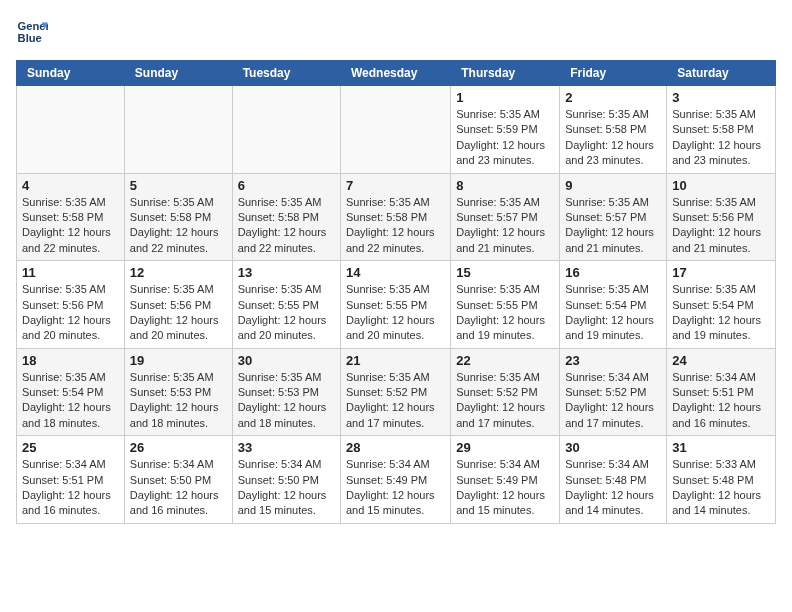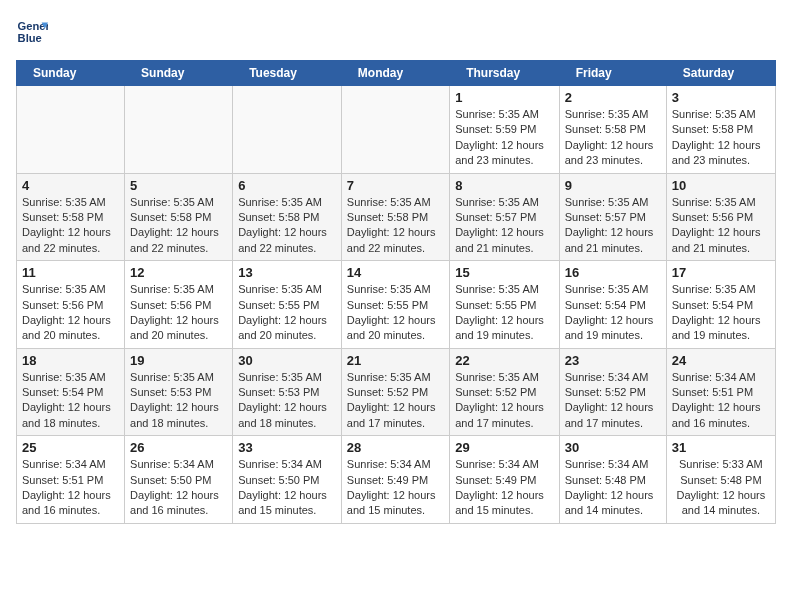--- a/index.html
+++ b/index.html
@@ -38,21 +38,21 @@
       color: #444;
     }
     table {
       width: 100%;
       border-collapse: collapse;
       font-size: 11px;
     }
     thead tr th {
       background-color: #2e5fa3;
       color: #fff;
-      padding: 5px 16px;
+      padding: 5px 10px;
       text-align: left;
       font-size: 12px;
       font-weight: bold;
       border: 1px solid #2e5fa3;
     }
     tbody tr td {
       border: 1px solid #ccc;
       vertical-align: top;
       padding: 4px 5px;
       height: 80px;
@@ -94,21 +94,21 @@
     <div class="location-title"></div>
   </div>
 </div>
 
 <table>
   <thead>
     <tr id="weekday-header">
         <th>Sunday</th>
         <th>Sunday</th>
         <th>Tuesday</th>
-        <th>Monday</th>
+        <th>Wednesday</th>
         <th>Thursday</th>
         <th>Friday</th>
         <th>Saturday</th>
       </tr>
   </thead>
   <tbody id="calendar-body">
       <tr>
         <td class="empty-cell"></td>
         <td class="empty-cell"></td>
         <td class="empty-cell"></td>
@@ -326,20 +326,20 @@
         </td>
         <td>
           <span class="day-num">30</span>
           <div class="day-detail" style="white-space: pre-line;">Sunrise: 5:34 AM
 Sunset: 5:48 PM
 Daylight: 12 hours
 and 14 minutes.</div>
         </td>
         <td>
           <span class="day-num">31</span>
-          <div class="day-detail" style="white-space: pre-line; text-align: center;">Sunrise: 5:33 AM
+          <div class="day-detail" style="white-space: pre-line;">Sunrise: 5:33 AM
 Sunset: 5:48 PM
 Daylight: 12 hours
 and 14 minutes.</div>
         </td>
       </tr>
     </tbody>
 </table>
 
 </body></html>

